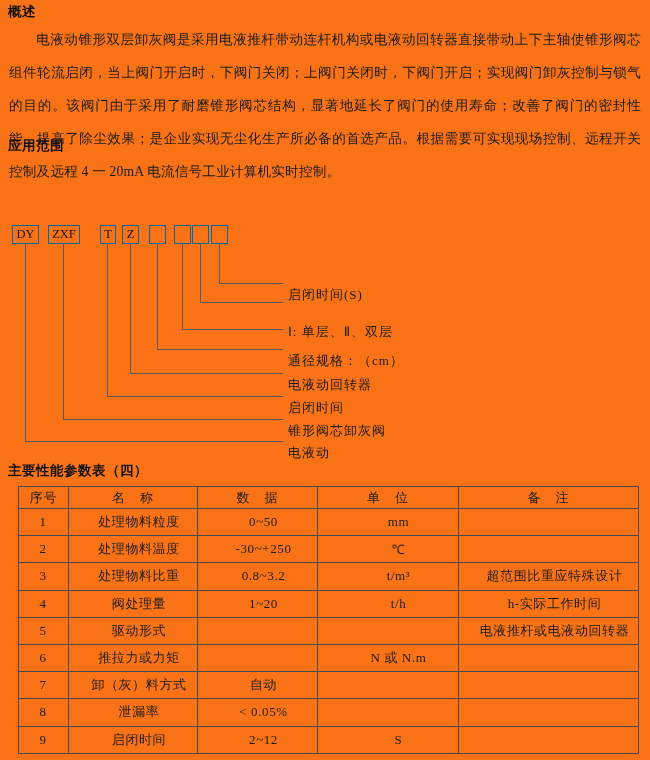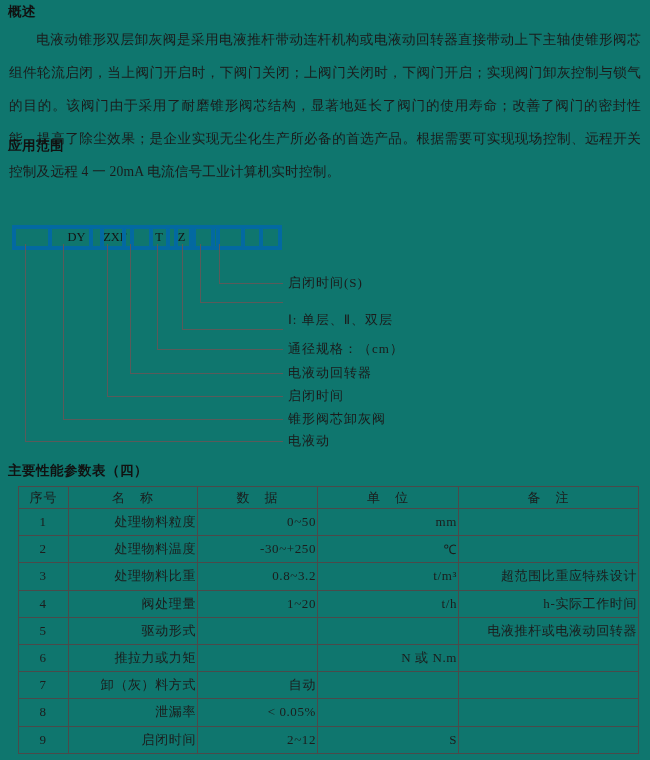--- a/index.html
+++ b/index.html
@@ -1,19 +1,19 @@
 <!DOCTYPE html>
 <html><head>
 <meta charset="utf-8">
 <style>
   html,body{margin:0;padding:0;}
   .page{
     position:relative;
     width:650px;height:760px;
-    background:#0f766e;
+    background:#f97316;
     overflow:hidden;
     color:#1b1b1b;
   }
   .h{
     position:absolute;
     font-family:"Liberation Sans",sans-serif;
     font-weight:bold;
     font-size:13.5px;
     color:#111;
     letter-spacing:0.5px;
@@ -28,24 +28,24 @@
     text-align:justify;
     text-indent:2em;
     letter-spacing:0.2px;
     color:#1b1b1b;
     margin:0;
   }
   
   .diagram{position:absolute;left:0;top:225px;width:650px;height:235px;}
   .cbox{
     position:absolute;top:0;height:17px;
-    border:4px solid #0369a1;
+    border:1px solid #0369a1;
     font-family:"Liberation Serif",serif;
     font-size:12.5px;line-height:17px;text-align:center;
-    color:#141414;background:transparent;padding-left:48px;
+    color:#141414;background:transparent;
   }
   .bx1{left:12px;width:25px}
   .bx2{left:48px;width:30px}
   .bx3{left:100px;width:14px}
   .bx4{left:122px;width:15px}
   .bx5{left:149px;width:15px}
   .bx6{left:174px;width:15px}
   .bx7{left:192px;width:15px}
   .bx8{left:211px;width:15px}
   .hook{
@@ -58,42 +58,42 @@
   .hk3{left:182px;width:100px;height:85px}
   .hk4{left:157px;width:125px;height:105px}
   .hk5{left:130px;width:152px;height:129px}
   .hk6{left:107px;width:175px;height:152px}
   .hk7{left:63px;width:219px;height:175px}
   .hk8{left:25px;width:257px;height:197px}
   .dlabel{
     position:absolute;left:288px;
     font-family:"Liberation Serif",serif;
     font-size:13px;letter-spacing:1px;
-    color:#1b1b1b;white-space:nowrap;
+    color:#1b1b1b;white-space:nowrap;margin-top:12px;
   }
   .dl1{top:49px}.dl2{top:68px}.dl3{top:86px}.dl4{top:115px}
   .dl5{top:139px}.dl6{top:162px}.dl7{top:185px}.dl8{top:207px}
   
   table{
     position:absolute;left:18px;top:486px;
     width:620px;
     border-collapse:collapse;
     table-layout:fixed;
     font-family:"Liberation Serif",serif;
     font-size:13px;color:#1c1c1c;
   }
   th,td{
     border:1px solid #4a4a4a;
     overflow:hidden;white-space:nowrap;
     font-weight:normal;
   }
   thead tr{height:22px;padding-left:38px;}
   tbody tr{height:27.2px;}
   th{text-align:center;letter-spacing:1px;}
-  td{padding-left:13px;text-align:right;letter-spacing:0.6px;}
+  td{padding-left:13px;text-align:center;letter-spacing:0.6px;}
   td:first-child{padding-left:0;text-align:center;}
   td:nth-child(4){padding-left:22px;margin-top:36px;}
 </style>
 </head>
 <body>
 
 <div class="page">
 
   <div class="h" style="left:8px;top:3px">概述</div>
 

